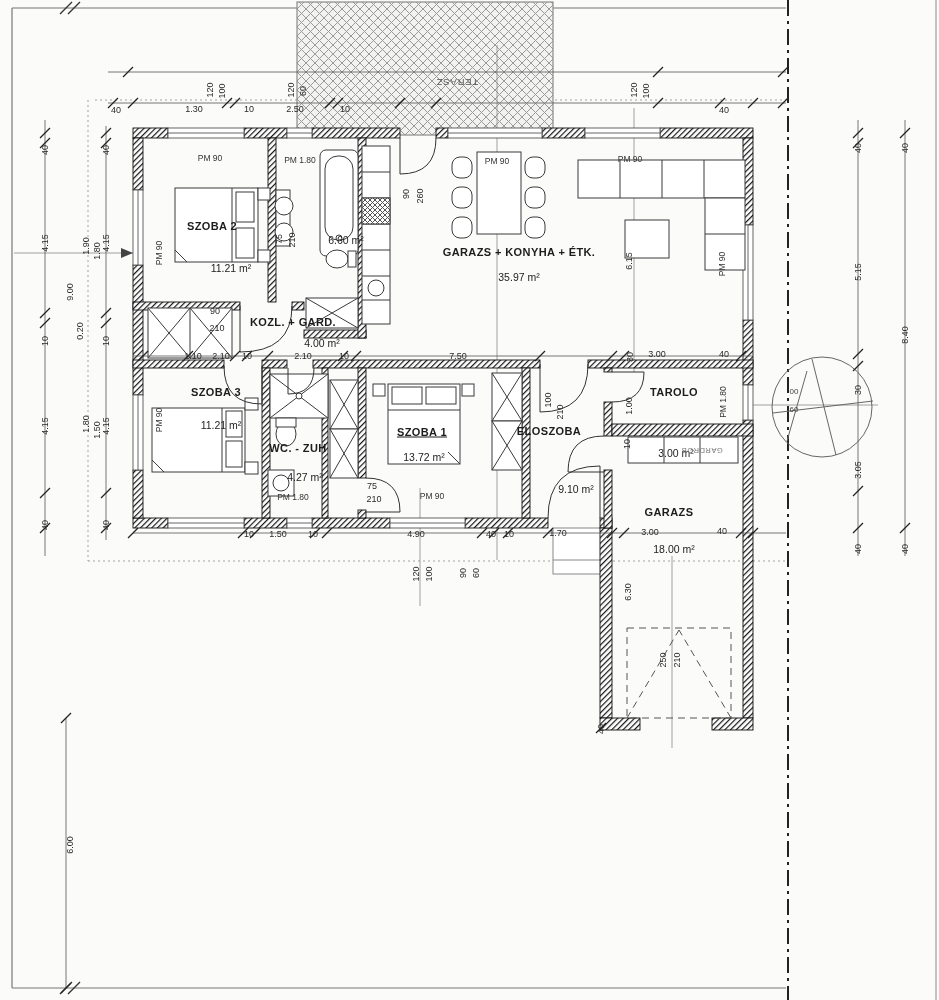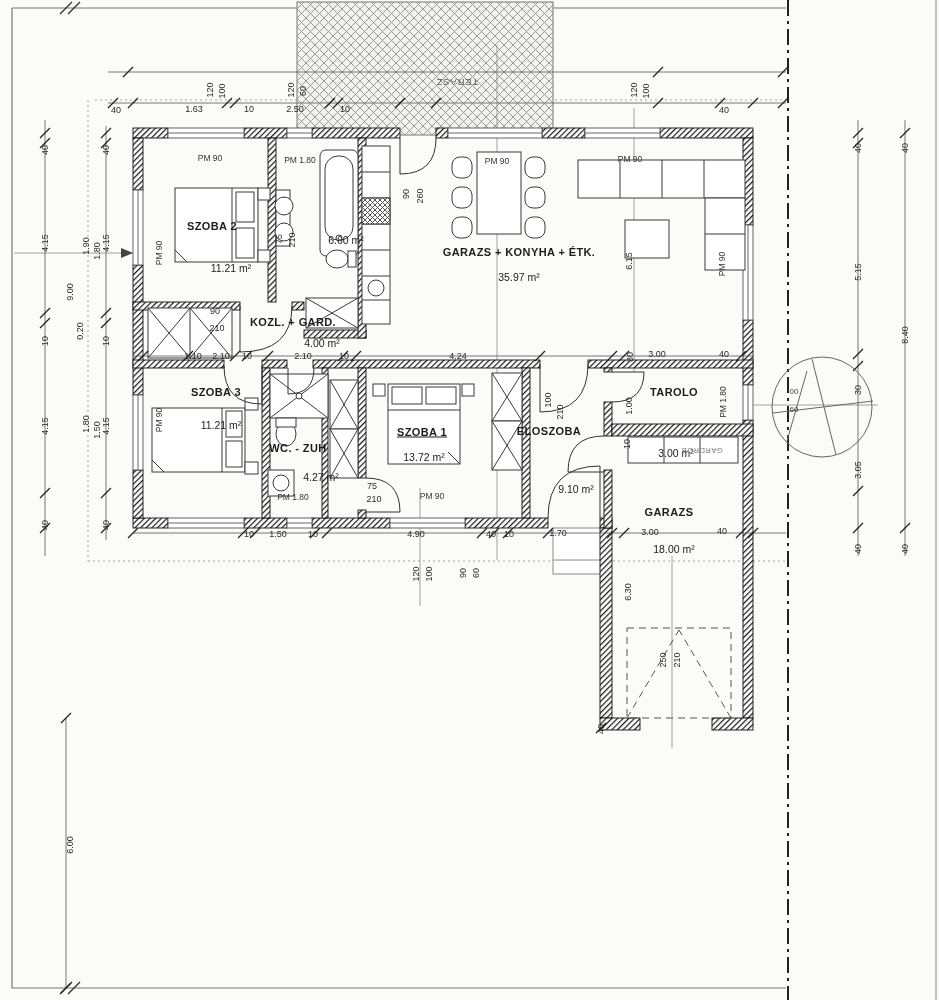--- a/index.html
+++ b/index.html
@@ -357,21 +357,21 @@
       <div class="ann room" style="left: 212px; top: 226px;">SZOBA 2</div>
       <div class="ann area" style="left: 231px; top: 268px;">11.21 m²</div>
       <div class="ann area" style="left: 346px; top: 240px;">6.60 m²</div>
       <div class="ann room" style="left: 519px; top: 252px;">GARAZS + KONYHA + ÉTK.</div>
       <div class="ann area" style="left: 519px; top: 277px;">35.97 m²</div>
       <div class="ann room" style="left: 293px; top: 322px;">KOZL. + GARD.</div>
       <div class="ann area" style="left: 322px; top: 343px; text-align: right;">4.00 m²</div>
       <div class="ann room" style="left: 216px; top: 392px;">SZOBA 3</div>
       <div class="ann area" style="left: 221px; top: 425px;">11.21 m²</div>
       <div class="ann room" style="left: 298px; top: 448px;">WC. - ZUH</div>
-      <div class="ann area" style="left: 305px; top: 477px; margin-left: 16px;">4.27 m²</div>
+      <div class="ann area" style="left: 305px; top: 477px;">4.27 m²</div>
       <div class="ann room" style="left: 422px; top: 432px; text-decoration: underline;">SZOBA 1</div>
       <div class="ann area" style="left: 424px; top: 457px;">13.72 m²</div>
       <div class="ann room" style="left: 549px; top: 431px;">ELOSZOBA</div>
       <div class="ann area" style="left: 576px; top: 489px;">9.10 m²</div>
       <div class="ann room" style="left: 674px; top: 392px;">TAROLO</div>
       <div class="ann area" style="left: 676px; top: 421px; margin-top: 32px;">3.00 m²</div>
       <div class="ann room" style="left: 669px; top: 512px;">GARAZS</div>
       <div class="ann area" style="left: 674px; top: 549px;">18.00 m²</div>
       <div class="ann flip" style="left: 457px; top: 82px;">TERASZ</div>
       <div class="ann pm" style="left: 210px; top: 158px;">PM 90</div>
@@ -390,33 +390,33 @@
       <div class="ann dimv" style="left: 292px; top: 240px;">210</div>
       <div class="ann dimv" style="left: 406px; top: 194px;">90</div>
       <div class="ann dimv" style="left: 420px; top: 196px;">260</div>
       <div class="ann dimv" style="left: 548px; top: 400px;">100</div>
       <div class="ann dimv" style="left: 560px; top: 412px;">210</div>
       <div class="ann dim" style="left: 372px; top: 486px;">75</div>
       <div class="ann dim" style="left: 374px; top: 499px;">210</div>
       <div class="ann dimv" style="left: 663px; top: 660px;">250</div>
       <div class="ann dimv" style="left: 677px; top: 660px;">210</div>
       <div class="ann dimv" style="left: 629px; top: 261px;">6.15</div>
-      <div class="ann dim" style="left: 458px; top: 356px;">4.24</div>
+      <div class="ann dim" style="left: 458px; top: 356px;">7.50</div>
       <div class="ann dim" style="left: 193px; top: 356px;">1.10</div>
       <div class="ann dim" style="left: 221px; top: 356px;">2.10</div>
       <div class="ann dim" style="left: 247px; top: 356px;">10</div>
       <div class="ann dim" style="left: 303px; top: 356px;">2.10</div>
       <div class="ann dim" style="left: 344px; top: 356px;">10</div>
       <div class="ann dim" style="left: 657px; top: 354px;">3.00</div>
       <div class="ann dim" style="left: 724px; top: 354px;">40</div>
       <div class="ann dimv" style="left: 630px; top: 357px;">30</div>
       <div class="ann dimv" style="left: 629px; top: 406px;">1.00</div>
       <div class="ann dimv" style="left: 627px; top: 444px;">10</div>
       <div class="ann dim" style="left: 116px; top: 110px;">40</div>
-      <div class="ann dim" style="left: 194px; top: 109px;">1.63</div>
+      <div class="ann dim" style="left: 194px; top: 109px;">1.30</div>
       <div class="ann dim" style="left: 249px; top: 109px;">10</div>
       <div class="ann dim" style="left: 295px; top: 109px;">2.50</div>
       <div class="ann dim" style="left: 345px; top: 109px;">10</div>
       <div class="ann dim" style="left: 724px; top: 110px;">40</div>
       <div class="ann dimv" style="left: 210px; top: 90px;">120</div>
       <div class="ann dimv" style="left: 222px; top: 91px;">100</div>
       <div class="ann dimv" style="left: 291px; top: 90px;">120</div>
       <div class="ann dimv" style="left: 303px; top: 91px;">60</div>
       <div class="ann dimv" style="left: 634px; top: 90px;">120</div>
       <div class="ann dimv" style="left: 646px; top: 91px;">100</div>

